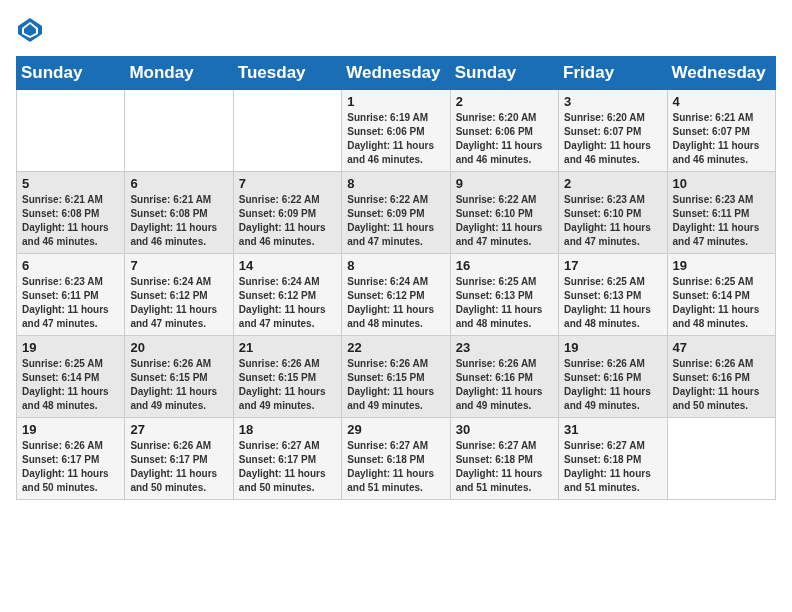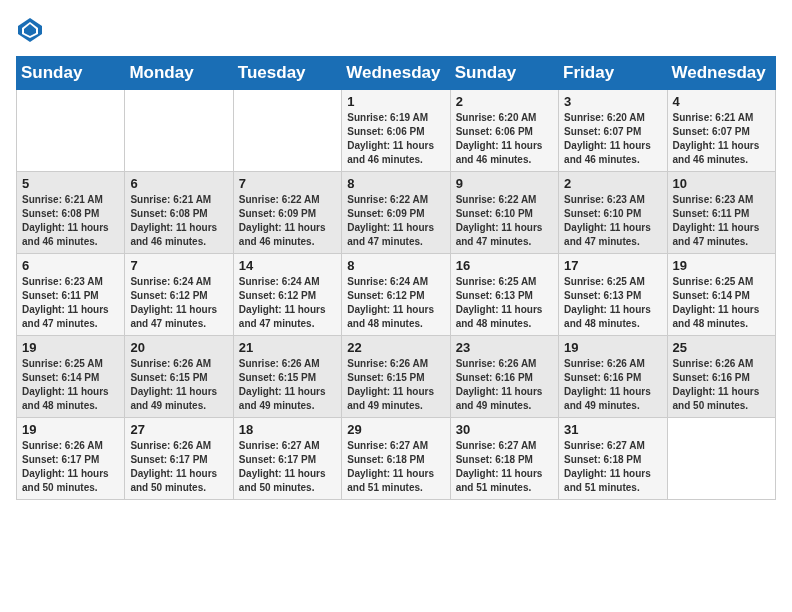--- a/index.html
+++ b/index.html
@@ -295,21 +295,21 @@
 and 49 minutes.</div>
         </td>
         <td>
           <div class="day-num">19</div>
           <div class="day-info" style="white-space: pre-line;">Sunrise: 6:26 AM
 Sunset: 6:16 PM
 Daylight: 11 hours
 and 49 minutes.</div>
         </td>
         <td>
-          <div class="day-num">25</div>
+          <div class="day-num">47</div>
           <div class="day-info" style="white-space: pre-line;">Sunrise: 6:26 AM
 Sunset: 6:16 PM
 Daylight: 11 hours
 and 50 minutes.</div>
         </td>
       </tr>
       <tr>
         <td>
           <div class="day-num">19</div>
           <div class="day-info" style="white-space: pre-line;">Sunrise: 6:26 AM

